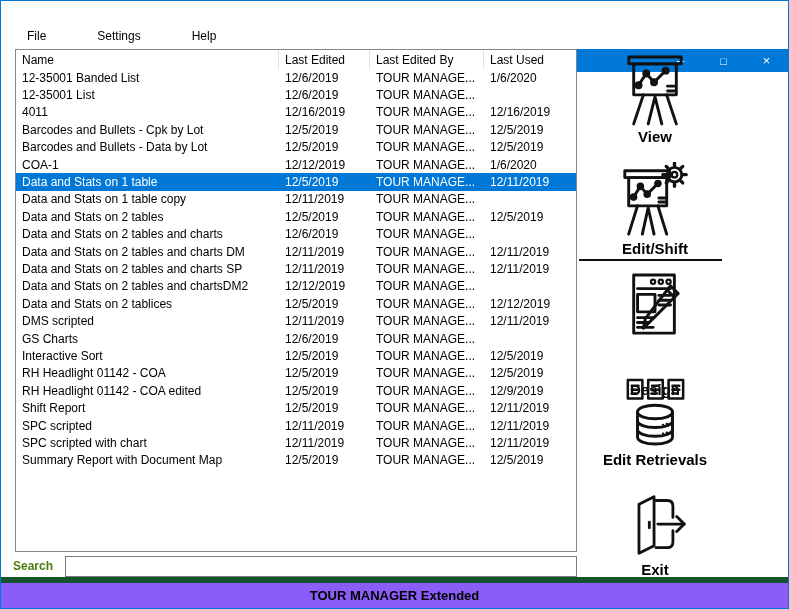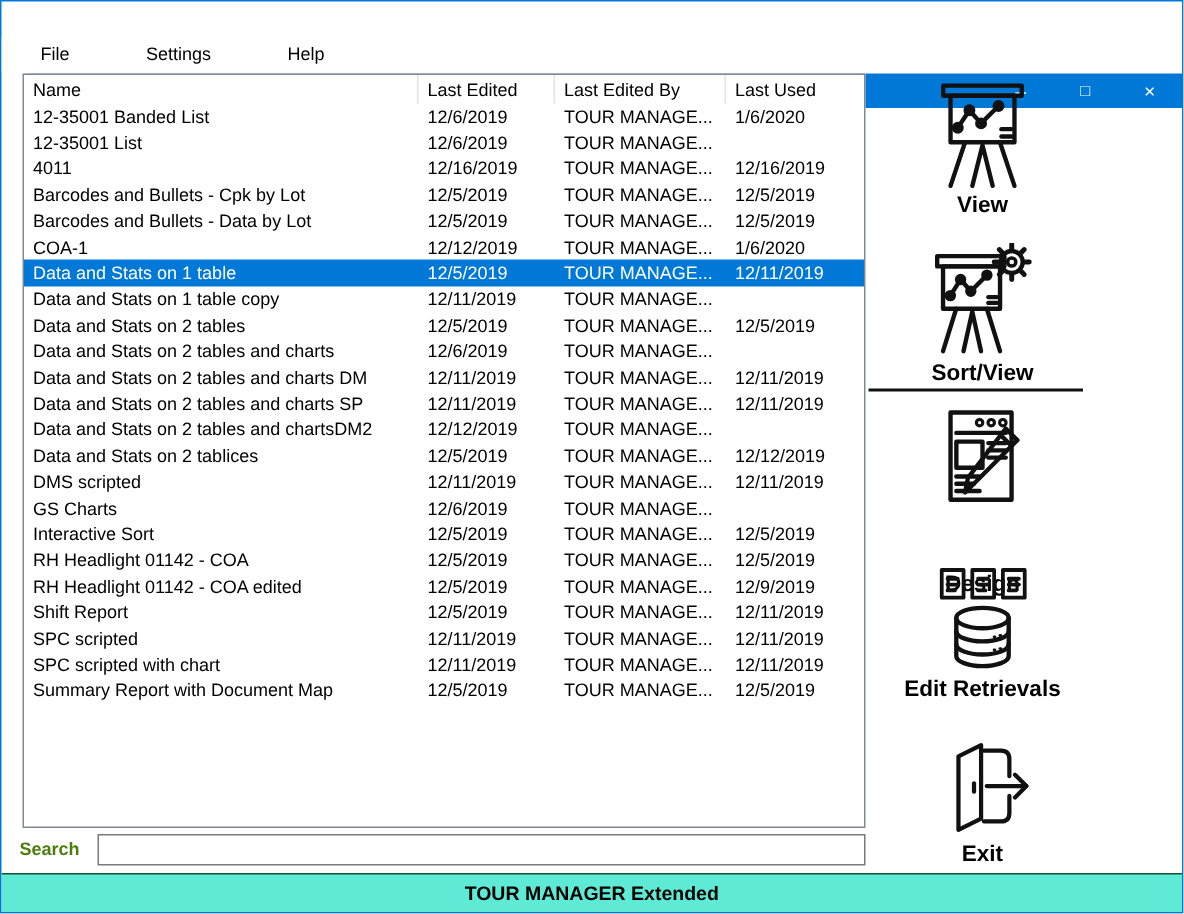--- a/index.html
+++ b/index.html
@@ -29,22 +29,22 @@
   .c0{width:262px;} .c1{width:91px;} .c2{width:114px;} .c3{flex:1;}
   .lv-row{display:flex;height:17.4px;}
   .lv-row .cell{border-left:1px solid transparent;}
   .lv-row .cell:first-child{border-left:none;}
   .lv-row.selected{background:var(--accent,#0078D7);color:#fff;}
   
   .search-label{position:absolute;left:12px;top:558px;font-size:12px;font-weight:bold;color:#4d7c0f;}
   .search-input{position:absolute;left:64px;top:555px;width:512px;height:21px;box-sizing:border-box;
                 border:1px solid #7a7a7a;font-size:12px;font-family:"Liberation Sans",sans-serif;padding:0 4px;}
   
-  .statusbar{position:absolute;left:0;right:0;bottom:0;height:25px;border-top:1px solid #14532d;
-             display:flex;align-items:center;justify-content:center;background:#5eead4;
+  .statusbar{position:absolute;left:0;right:0;bottom:0;height:25px;border-top:6px solid #14532d;
+             display:flex;align-items:center;justify-content:center;background:#8b5cf6;
              font-size:13px;font-weight:bold;color:#000;}
   
   .actions{position:absolute;left:578px;top:48px;width:152px;height:530px;}
   .action{position:absolute;left:0;width:100%;display:flex;flex-direction:column;align-items:center;}
   .action .label{font-size:15px;font-weight:bold;color:#000;margin-top:2px;white-space:nowrap;}
   .action svg{stroke:#111;stroke-width:3;fill:none;stroke-linecap:round;stroke-linejoin:round;}
   .a-view{top:5px;} .a-editview{top:113px;} .a-design{top:223px;gap:37px;}
   .a-editretr{top:328px;} .a-exit{top:442px;}
   .panel-sep{position:absolute;left:0;top:210px;width:143px;border-top:2px solid #111;}
 </style>
@@ -266,21 +266,21 @@
           <line x1="62" y1="13" x2="65" y2="13"></line>
             <line x1="59.4" y1="19.4" x2="61.5" y2="21.5"></line>
           <line x1="53" y1="22" x2="53" y2="25"></line>
             <line x1="46.6" y1="19.4" x2="44.5" y2="21.5"></line>
           <line x1="44" y1="13" x2="41" y2="13"></line>
             <line x1="46.6" y1="6.6" x2="44.5" y2="4.5"></line>
           <line x1="53" y1="4" x2="53" y2="1"></line>
             <line x1="59.4" y1="6.6" x2="61.5" y2="4.5"></line>
         </g>
       </svg>
-      <span class="label">Sort/View</span>
+      <span class="label">Edit/Shift</span>
     </div>
 
     <div class="panel-sep"></div>
 
     <div class="action a-design">
       <svg width="62" height="70" viewBox="0 0 64 72">
         <rect x="10" y="3" width="42" height="60"></rect>
         <circle cx="30" cy="10" r="2.2" stroke-width="2.2"></circle>
           <circle cx="38" cy="10" r="2.2" stroke-width="2.2"></circle>
           <circle cx="46" cy="10" r="2.2" stroke-width="2.2"></circle>

